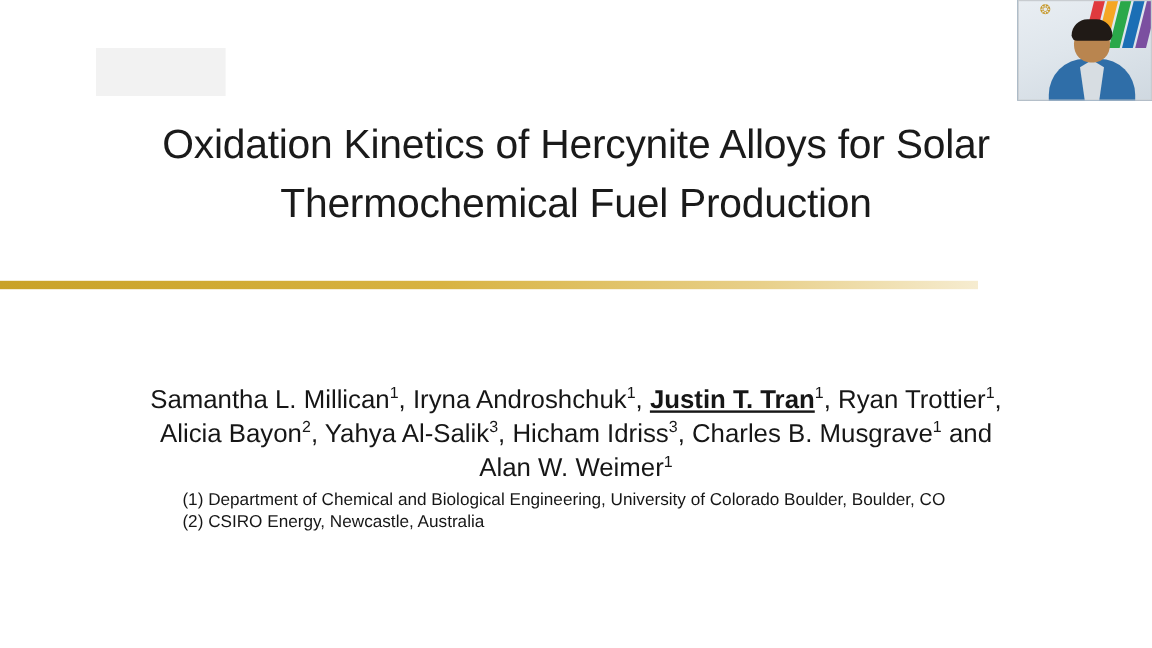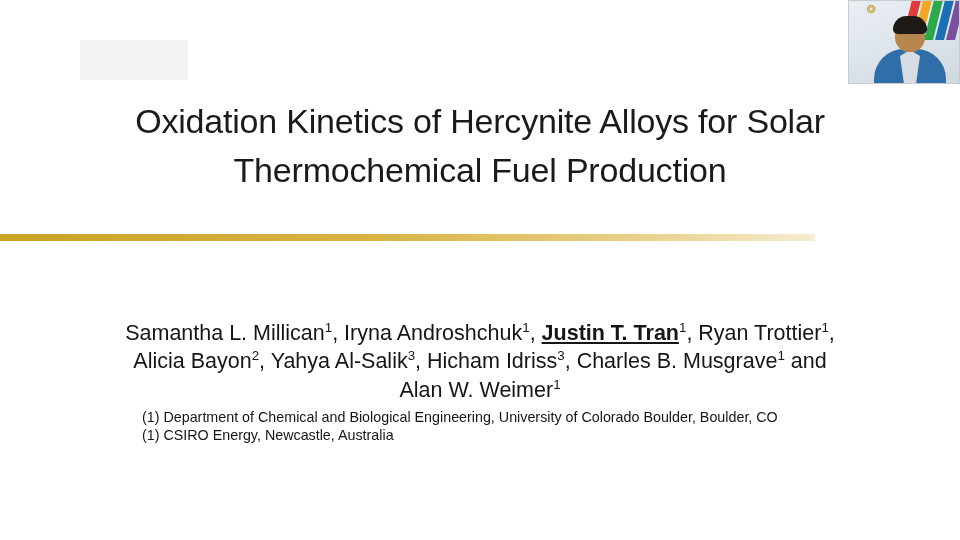--- a/index.html
+++ b/index.html
@@ -72,21 +72,21 @@
     line-height: 0;
   }
   .presenter {
     font-weight: bold;
     text-decoration: underline;
   }
 
   
   .affiliations {
     position: absolute;
-    left: 142px;
+    left: 152px;
     top: 408px;
     width: 680px;
     font-size: 14.3px;
     line-height: 1.29;
     color: #161616;
   }
   .affiliations div {
     margin: 0;
   }
 
@@ -186,21 +186,21 @@
   <div class="title">Oxidation Kinetics of Hercynite Alloys for Solar Thermochemical Fuel Production</div>
 
   <div class="divider"></div>
 
   <div class="authors">
     <span>Samantha L. Millican</span><sup>1</sup><span>, Iryna Androshchuk</span><sup>1</sup><span>, </span><span class="presenter">Justin T. Tran</span><sup>1</sup><span>, Ryan Trottier</span><sup>1</sup><span>, Alicia Bayon</span><sup>2</sup><span>, Yahya Al-Salik</span><sup>3</sup><span>, Hicham Idriss</span><sup>3</sup><span>, Charles B. Musgrave</span><sup>1</sup><span> and Alan W. Weimer</span><sup>1</sup>
   </div>
 
   <div class="affiliations">
     <div>(1) Department of Chemical and Biological Engineering, University of Colorado Boulder, Boulder, CO</div>
-    <div>(1) CSIRO Energy, Newcastle, Australia</div>
+    <div>(2) CSIRO Energy, Newcastle, Australia</div>
   </div>
 
   <div class="webcam">
     <div class="webcam-bg"></div>
     <div class="wc-stripe wc-s1"></div>
     <div class="wc-stripe wc-s2"></div>
     <div class="wc-stripe wc-s3"></div>
     <div class="wc-stripe wc-s4"></div>
     <div class="wc-stripe wc-s5"></div>
     <div class="wc-logo">

